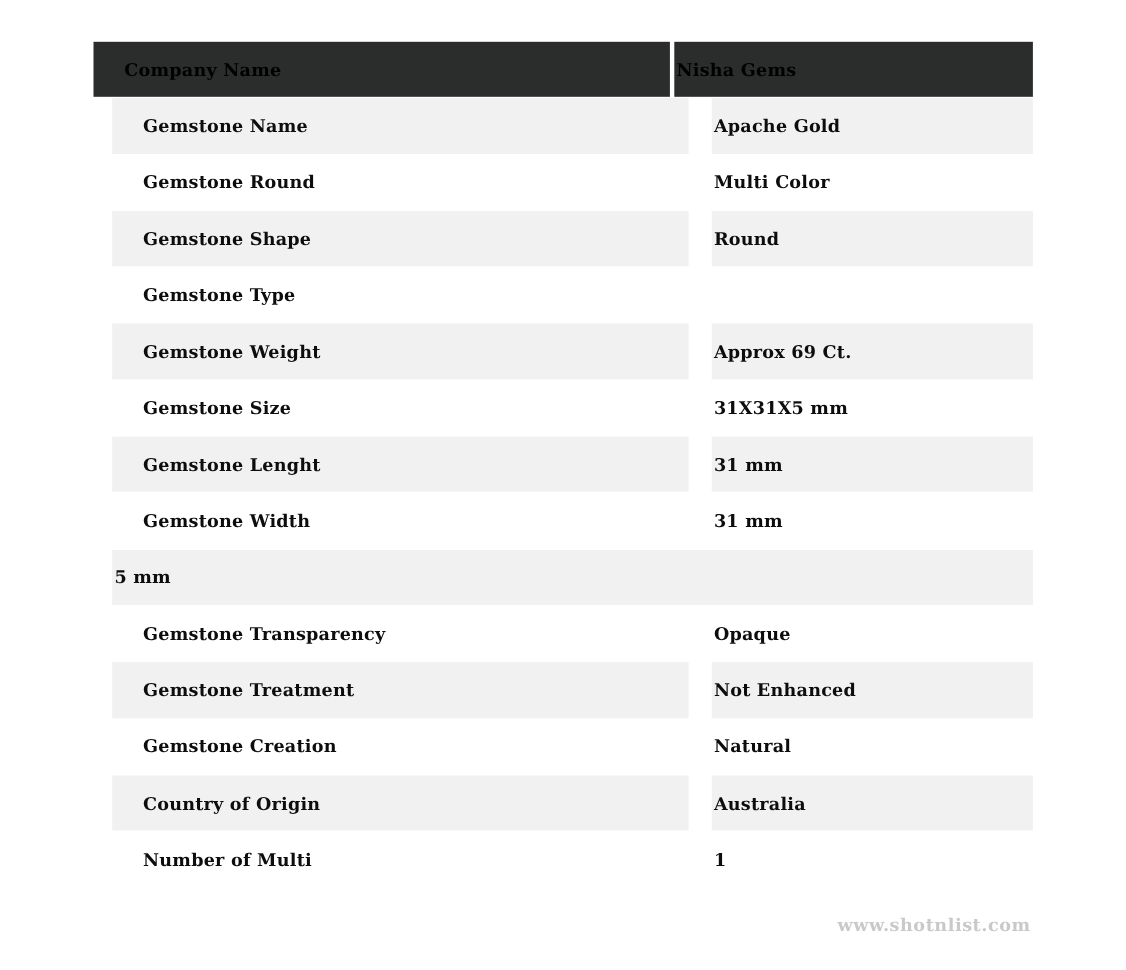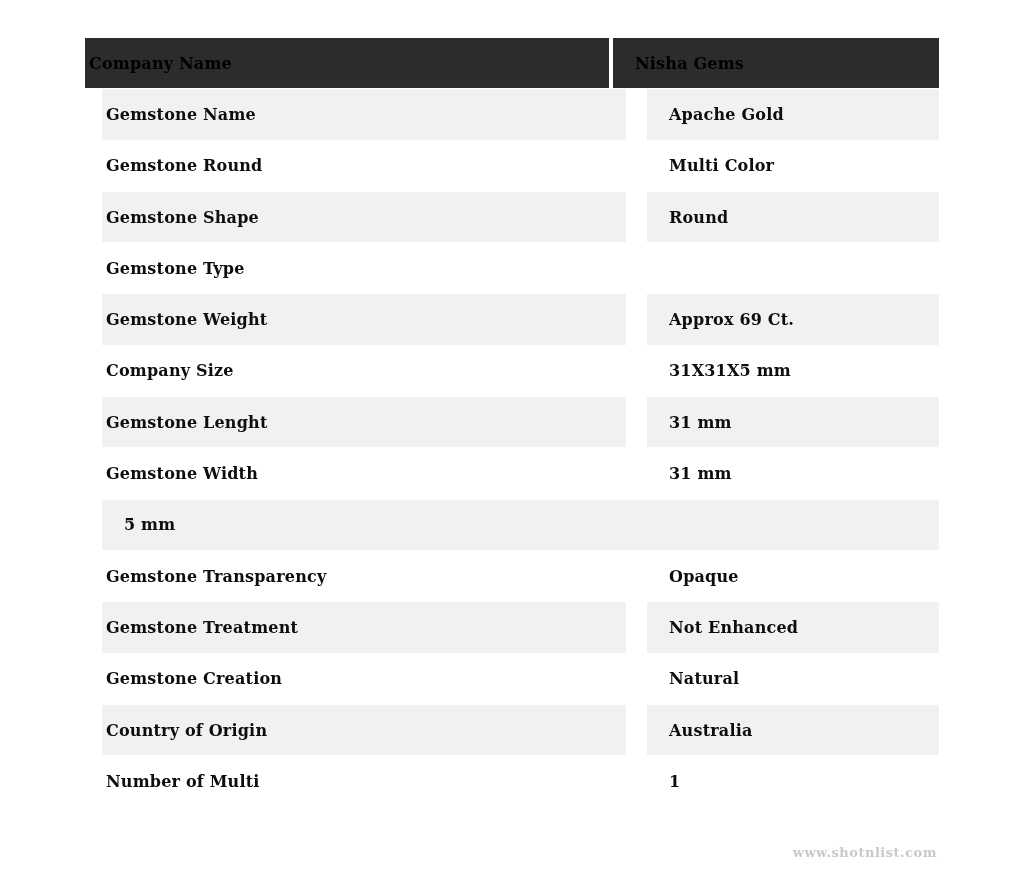--- a/index.html
+++ b/index.html
@@ -42,41 +42,40 @@
     font-size: 16px;
     font-weight: bold;
     color: var(--row-text);
     letter-spacing: 0.2px;
     overflow: hidden;
     white-space: nowrap;
   }
   .cell-label {
     width: 524px;
     flex: 0 0 524px;
-    padding-left: 4px;
+    padding-left: 28px;
   }
   .cell-value {
     flex: 1 1 auto;
-    padding-left: 22px;
+    padding-left: 2px;
   }
   .header-row .cell {
     background: var(--header-bg);
     color: var(--header-text);
   }
   .spec-row .cell { background: var(--row-bg); margin-left: 17px; }
   .spec-row.alt .cell { background: var(--row-alt-bg); }
   .watermark {
     position: absolute;
     top: 831px;
     right: 87px;
-    font-size: 13px;
+    font-size: 16px;
     font-weight: bold;
     color: var(--watermark);
     letter-spacing: 0.5px;
-    margin-top: 14px;
   }
 </style>
 </head>
 <body>
 
 <div class="sheet">
 
   <div class="spec-table">
 
     <div class="row header-row">
@@ -103,21 +102,21 @@
   <div class="row spec-row">
     <div class="cell cell-label">Gemstone Type</div>
   </div>
 
   <div class="row spec-row alt">
     <div class="cell cell-label">Gemstone Weight</div>
     <div class="cell cell-value">Approx 69 Ct.</div>
   </div>
 
   <div class="row spec-row">
-    <div class="cell cell-label">Company Size</div>
+    <div class="cell cell-label">Gemstone Size</div>
     <div class="cell cell-value">31X31X5 mm</div>
   </div>
 
   <div class="row spec-row alt">
     <div class="cell cell-label">Gemstone Lenght</div>
     <div class="cell cell-value">31 mm</div>
   </div>
 
   <div class="row spec-row">
     <div class="cell cell-label">Gemstone Width</div>

